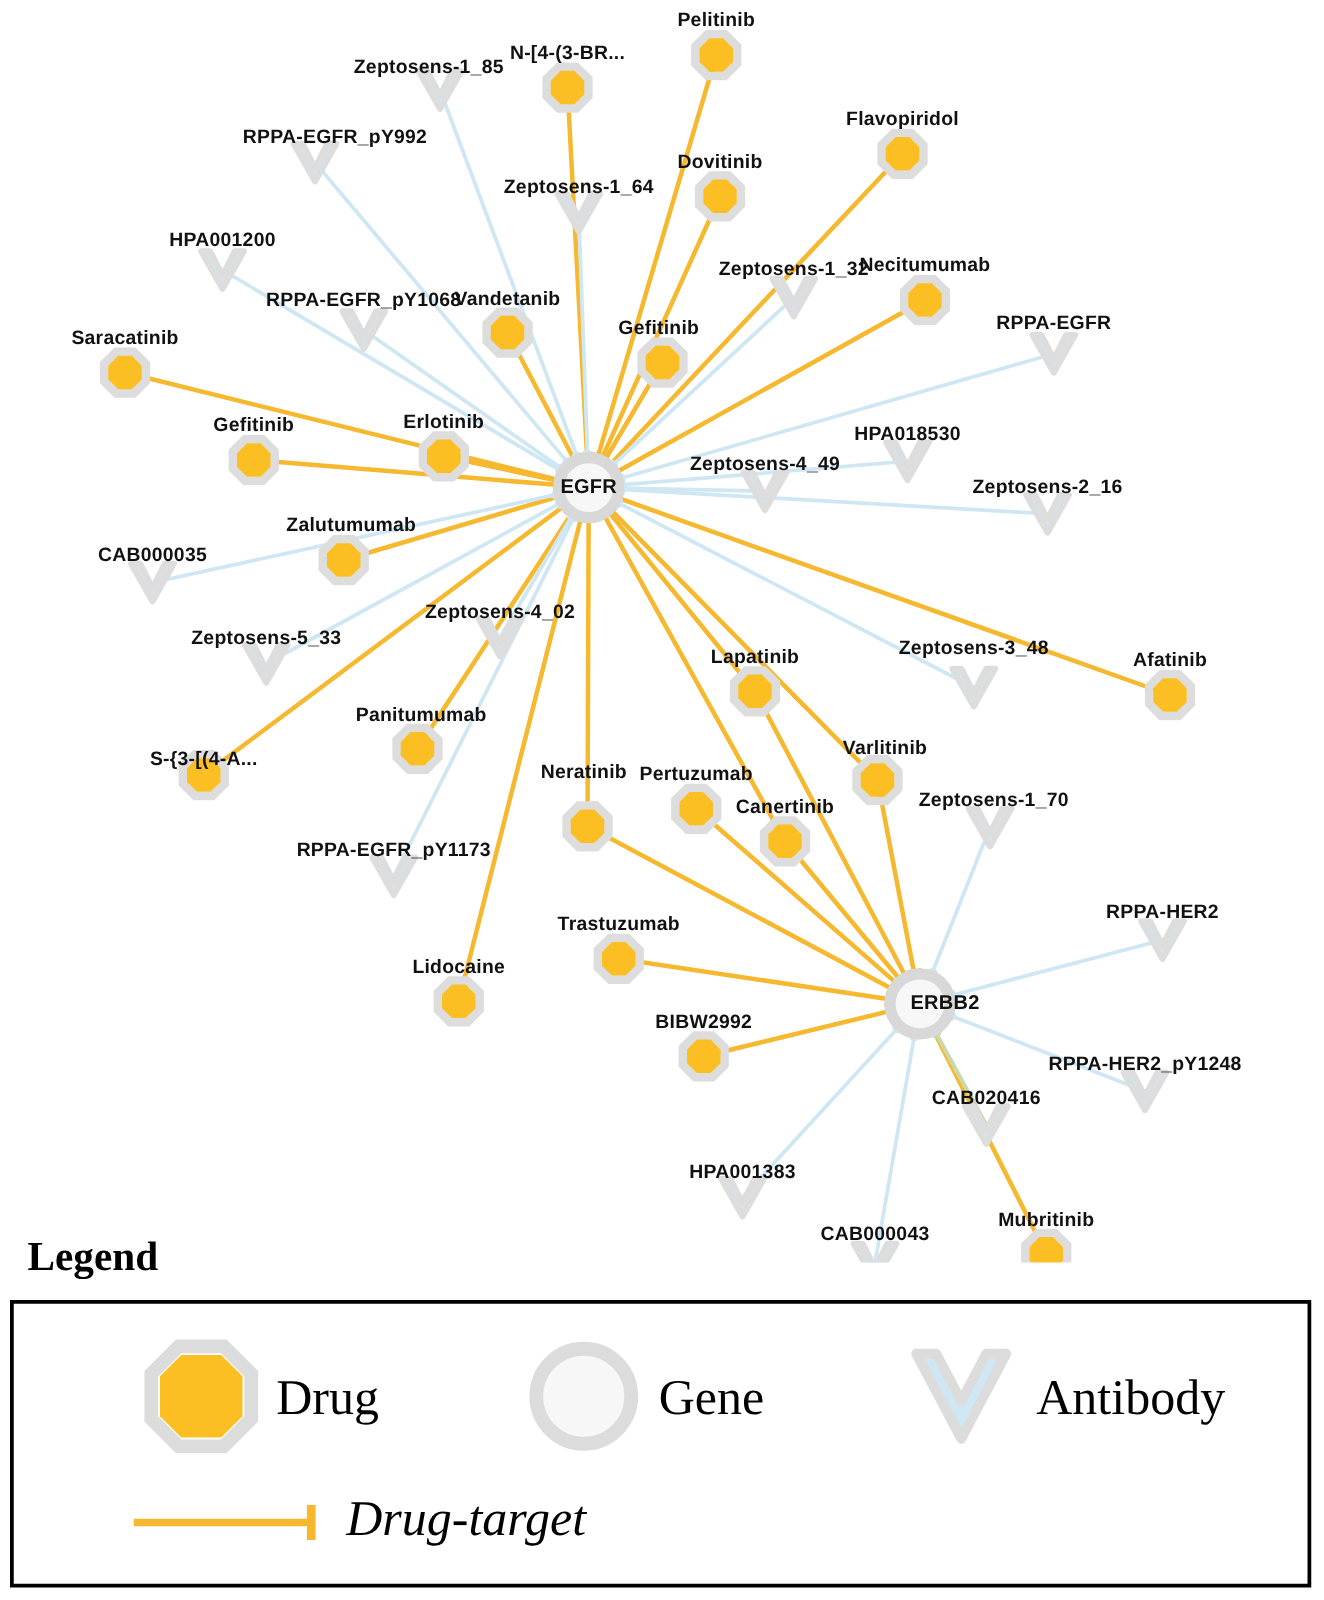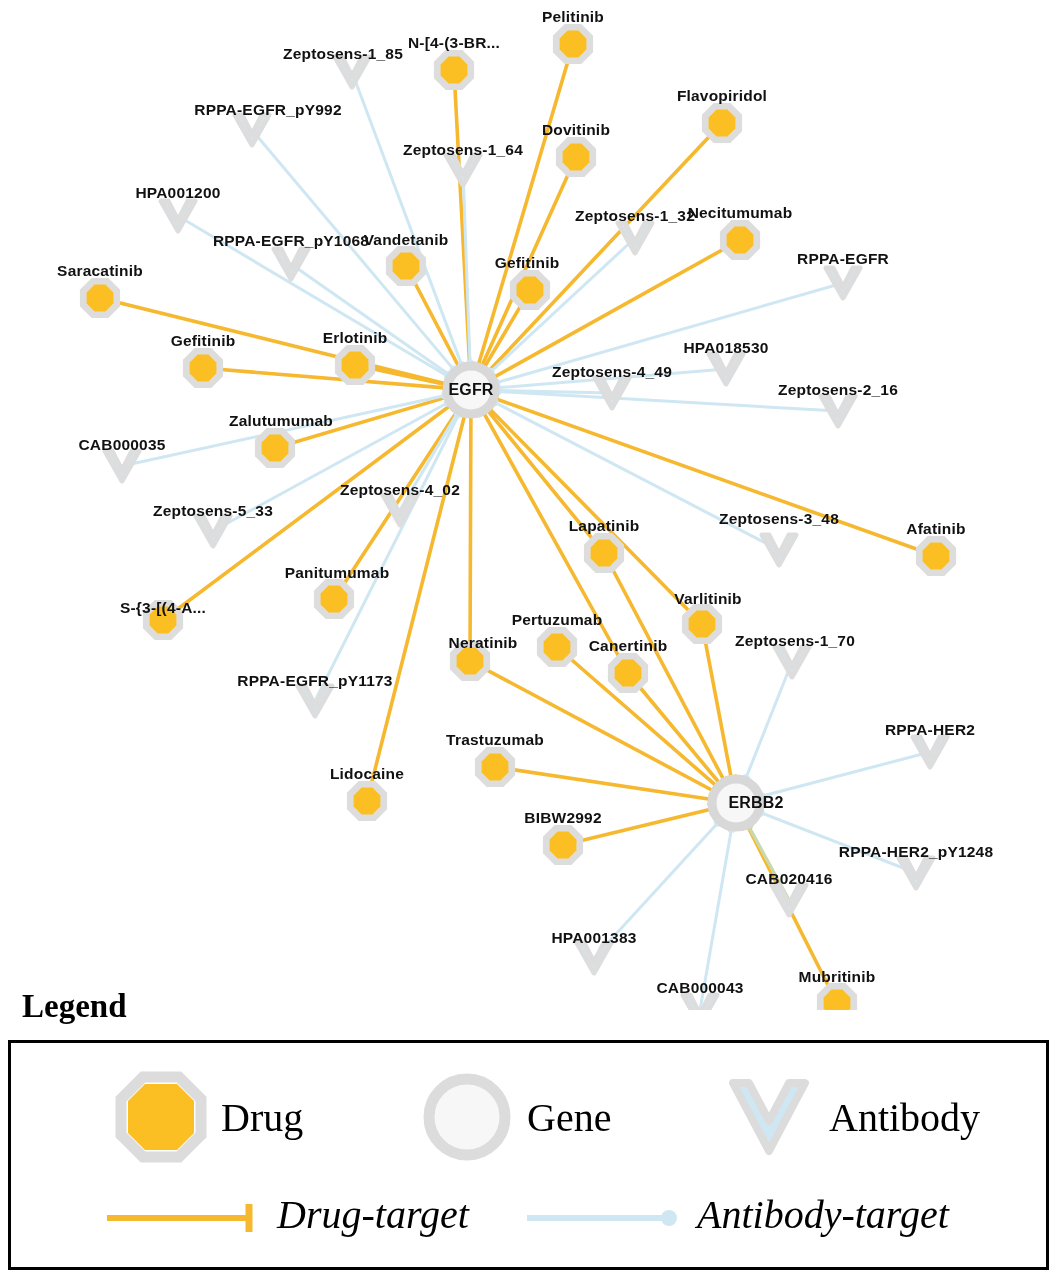--- a/index.html
+++ b/index.html
@@ -276,21 +276,21 @@
     <div class="node-label" style="left: 100px; top: 271px;">Saracatinib</div>
     <div class="node-label" style="left: 203px; top: 341px;">Gefitinib</div>
     <div class="node-label" style="left: 355px; top: 338px;">Erlotinib</div>
     <div class="node-label" style="left: 281px; top: 421px;">Zalutumumab</div>
     <div class="node-label" style="left: 936px; top: 529px;">Afatinib</div>
     <div class="node-label" style="left: 604px; top: 526px;">Lapatinib</div>
     <div class="node-label" style="left: 337px; top: 573px;">Panitumumab</div>
     <div class="node-label" style="left: 163px; top: 608px;">S-{3-[(4-A...</div>
     <div class="node-label" style="left: 708px; top: 599px;">Varlitinib</div>
     <div class="node-label" style="left: 557px; top: 620px;">Pertuzumab</div>
-    <div class="node-label" style="left: 467px; top: 643px; margin-left: 16px;">Neratinib</div>
+    <div class="node-label" style="left: 467px; top: 618px;">Neratinib</div>
     <div class="node-label" style="left: 628px; top: 646px;">Canertinib</div>
     <div class="node-label" style="left: 495px; top: 740px;">Trastuzumab</div>
     <div class="node-label" style="left: 367px; top: 774px;">Lidocaine</div>
     <div class="node-label" style="left: 563px; top: 818px;">BIBW2992</div>
     <div class="node-label" style="left: 837px; top: 977px;">Mubritinib</div>
     <div class="node-label" style="left: 343px; top: 54px;">Zeptosens-1_85</div>
     <div class="node-label" style="left: 268px; top: 110px;">RPPA-EGFR_pY992</div>
     <div class="node-label" style="left: 463px; top: 150px;">Zeptosens-1_64</div>
     <div class="node-label" style="left: 178px; top: 193px;">HPA001200</div>
     <div class="node-label" style="left: 635px; top: 216px;">Zeptosens-1_32</div>
@@ -346,22 +346,15 @@
   <div class="legend-row2">
 
     <div class="legend-line-item" style="left:92px; top:8px;">
       <svg width="160" height="40" viewBox="0 0 160 40">
         <line x1="4" y1="20" x2="146" y2="20" stroke="#F5B82E" stroke-width="6"></line>
         <line x1="146" y1="6" x2="146" y2="34" stroke="#F5B82E" stroke-width="7"></line>
       </svg>
       <span class="legend-text">Drug-target</span>
     </div>
 
-    <div class="legend-line-item" style="left:512px; top:8px;">
-      <svg width="160" height="40" viewBox="0 0 160 40">
-        <line x1="4" y1="20" x2="142" y2="20" stroke="#CFE7F2" stroke-width="6"></line>
-        <circle cx="146" cy="20" r="8" fill="#CFE7F2"></circle>
-      </svg>
-      <span class="legend-text">Antibody-target</span>
-    </div>
 
   </div>
 </div>
 
 </body></html>

